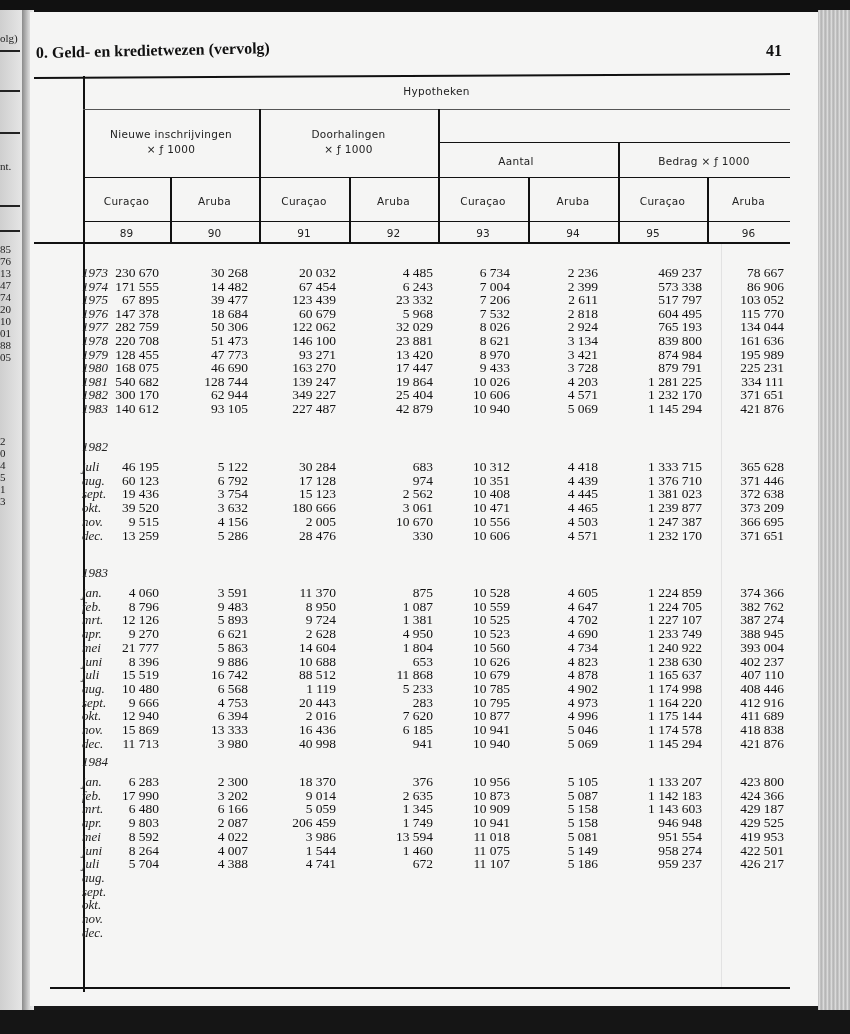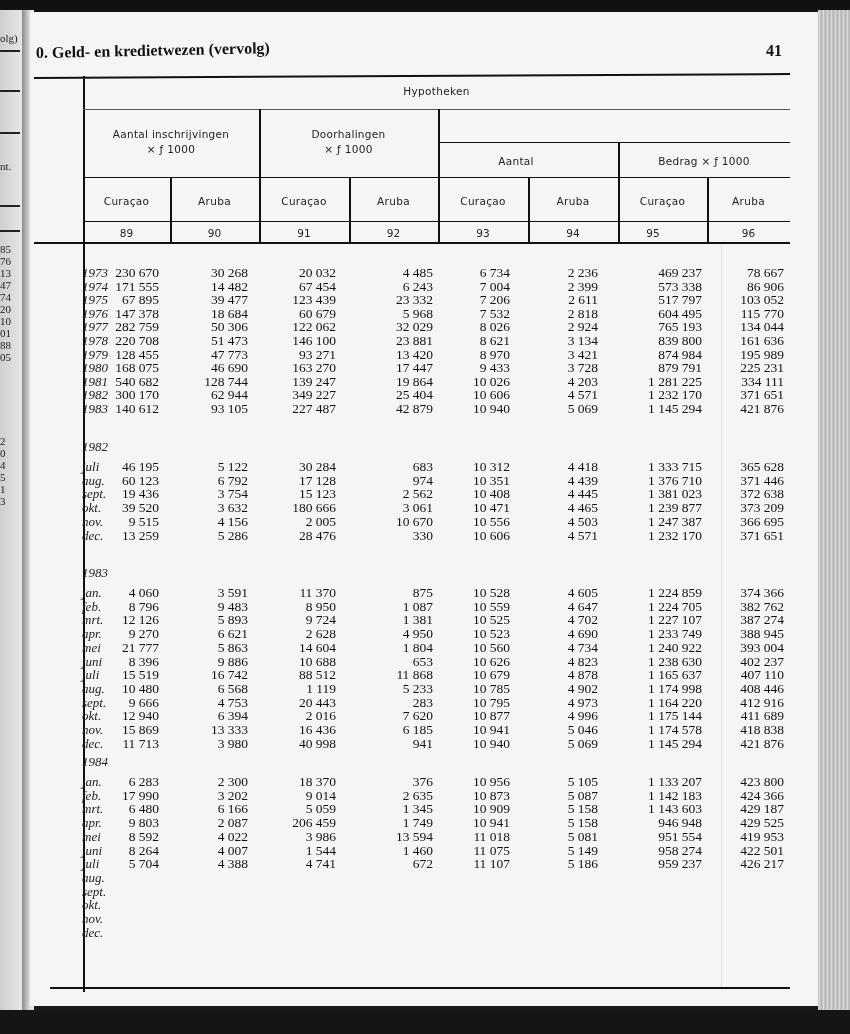--- a/index.html
+++ b/index.html
@@ -106,21 +106,21 @@
   <div class="vline" style="left:229px; top:97px; height:134px;"></div>
   <div class="vline" style="left:408px; top:97px; height:134px;"></div>
   <div class="vline" style="left:588px; top:130px; height:101px;"></div>
   <div class="vline" style="left:140px; top:165px; height:66px;"></div>
   <div class="vline" style="left:319px; top:165px; height:66px;"></div>
   <div class="vline" style="left:498px; top:165px; height:66px;"></div>
   <div class="vline" style="left:677px; top:165px; height:66px;"></div>
 
   <div class="hdr" style="left:53px; top:72px; width:707px;">Hypotheken</div>
   <div class="hdr" style="left:53px; top:115px; width:176px;">
-    <div>Aantal inschrijvingen</div>
+    <div>Nieuwe inschrijvingen</div>
     <div>× ƒ 1000</div>
   </div>
   <div class="hdr" style="left:229px; top:115px; width:179px;">
     <div>Doorhalingen</div>
     <div>× ƒ 1000</div>
   </div>
   <div class="hdr" style="left:408px; top:142px; width:156px;">Aantal</div>
   <div class="hdr" style="left:588px; top:142px; width:172px;">Bedrag × ƒ 1000</div>
 
   <div id="subcols">

